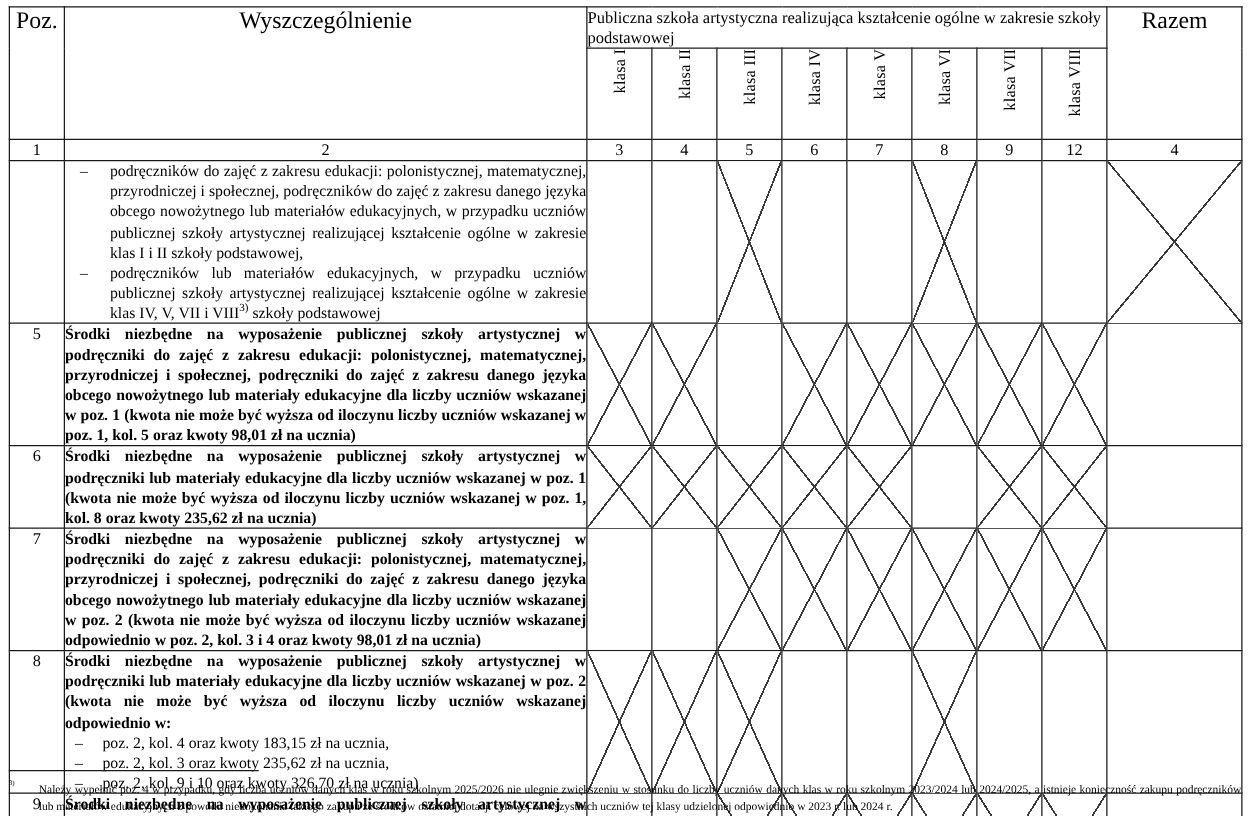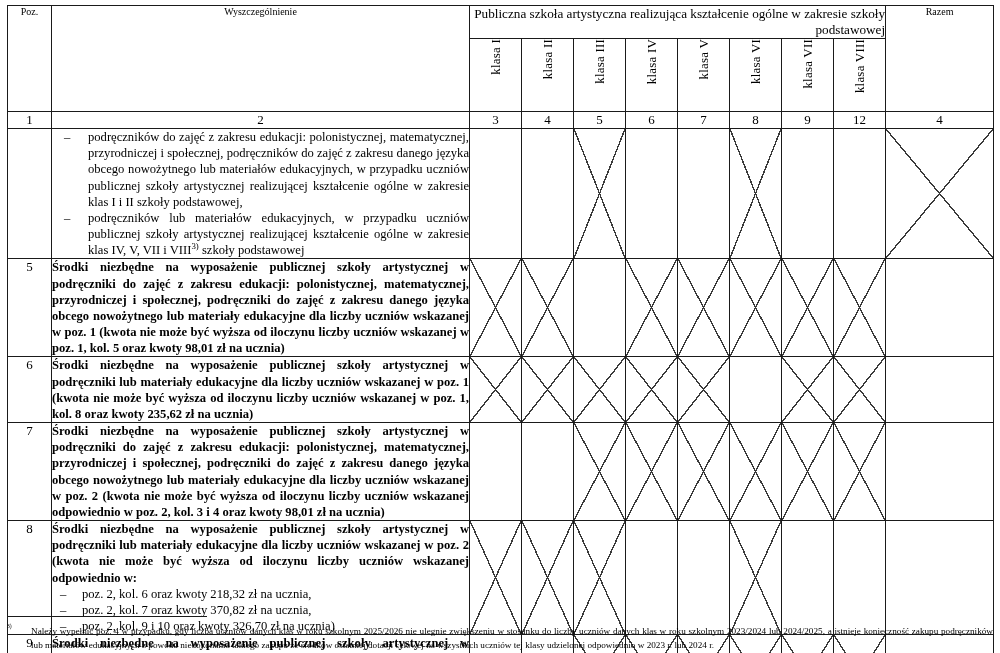--- a/index.html
+++ b/index.html
@@ -35,25 +35,25 @@
     padding: 0;
     vertical-align: top;
     font-weight: normal;
     background: #ffffff;
   }
 
   
   .hdr-center {
     text-align: center;
     vertical-align: middle;
-    font-size: 10px;
+    font-size: 19px;
     padding: 3px 2px;
   }
   .hdr-group {
-    text-align: right;
+    text-align: left;
     vertical-align: middle;
     font-size: 13.2px;
     padding: 6px 4px;
   }
   .hdr-vert {
     vertical-align: bottom;
     text-align: center;
     height: 72px;
     padding: 0;
   }
@@ -308,22 +308,22 @@
           <td class="xcell"></td>
           <td class="xcell"></td>
           <td class="xcell"></td>
           <td></td>
         </tr>
         <tr>
           <td class="poz">8</td>
           <td class="desc">
             <p>Środki niezbędne na wyposażenie publicznej szkoły artystycznej w podręczniki lub materiały edukacyjne dla liczby uczniów wskazanej w poz. 2 (kwota nie może być wyższa od iloczynu liczby uczniów wskazanej odpowiednio w:</p>
             <ul class="dashlist tight">
-              <li><span class="dash">–</span><span>poz. 2, kol. 6 oraz kwoty 218,32 zł na ucznia,</span></li>
-              <li><span class="dash">–</span><span>poz. 2, kol. 7 oraz kwoty 370,82 zł na ucznia,</span></li>
+              <li><span class="dash">–</span><span>poz. 2, kol. 4 oraz kwoty 183,15 zł na ucznia,</span></li>
+              <li><span class="dash">–</span><span>poz. 2, kol. 3 oraz kwoty 235,62 zł na ucznia,</span></li>
               <li><span class="dash">–</span><span>poz. 2, kol. 9 i 10 oraz kwoty 326,70 zł na ucznia)</span></li>
             </ul>
           </td>
           <td class="xcell"></td>
           <td class="xcell"></td>
           <td class="xcell"></td>
           <td></td>
           <td></td>
           <td class="xcell"></td>
           <td></td>

